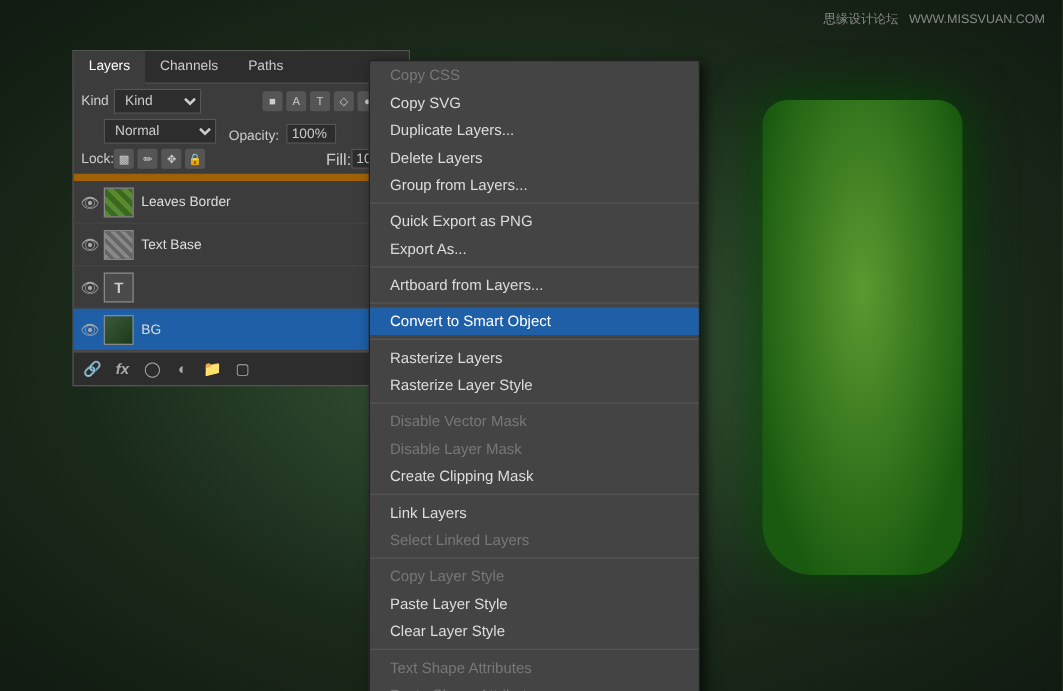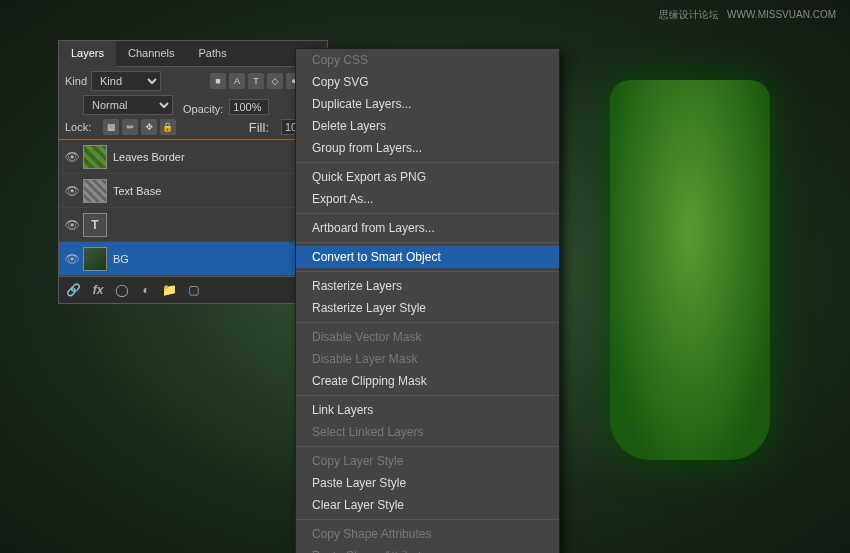--- a/index.html
+++ b/index.html
@@ -71,21 +71,21 @@
       background: #3c3c3c;
       color: #fff;
       border-bottom: 2px solid #3c3c3c;
       margin-bottom: -1px;
     }
 
     
     .layer-controls {
       padding: 4px 6px;
       background: #3c3c3c;
-      border-bottom: 1px solid #a16207;
+      border-bottom: 6px solid #a16207;
     }
 
     .layer-row1 {
       display: flex;
       align-items: center;
       margin-bottom: 4px;
       gap: 4px;
     }
 
     .kind-select {
@@ -143,21 +143,21 @@
       font-size: 11px;
       width: 40px;
       background: #2d2d2d;
       border: 1px solid #555;
       padding: 1px 3px;
     }
 
     .layer-row3 {
       display: flex;
       align-items: center;
-      gap: 12px;
+      gap: 0;
       margin-top: 4px;
     }
 
     .lock-label {
       color: #ccc;
       font-size: 11px;
     }
 
     .lock-icons {
       display: flex;
@@ -408,15 +408,15 @@
     <div class="menu-item disabled">Disable Layer Mask</div>
     <div class="menu-item">Create Clipping Mask</div>
     <hr class="menu-separator">
     <div class="menu-item">Link Layers</div>
     <div class="menu-item disabled">Select Linked Layers</div>
     <hr class="menu-separator">
     <div class="menu-item disabled">Copy Layer Style</div>
     <div class="menu-item">Paste Layer Style</div>
     <div class="menu-item">Clear Layer Style</div>
     <hr class="menu-separator">
-    <div class="menu-item disabled">Copy Shape Attributes</div>
+    <div class="menu-item disabled">Text Shape Attributes</div>
     <div class="menu-item disabled">Paste Shape Attributes</div>
   </div>
 
 </body></html>

